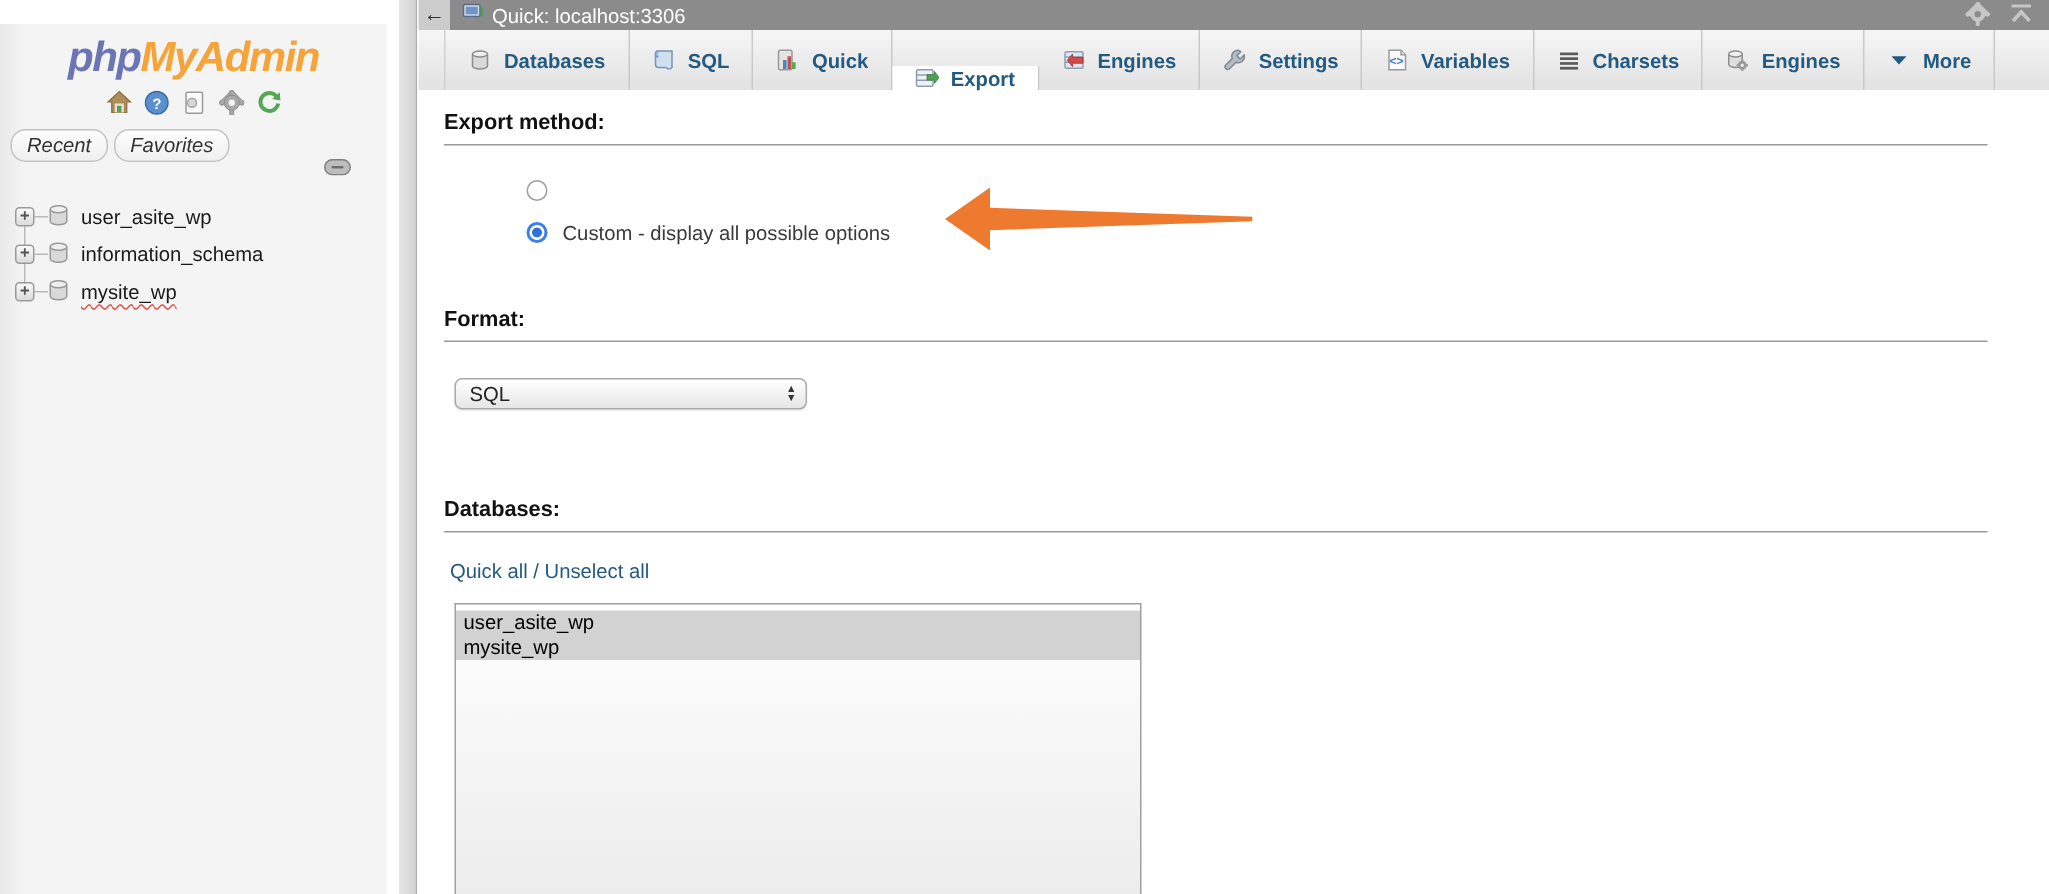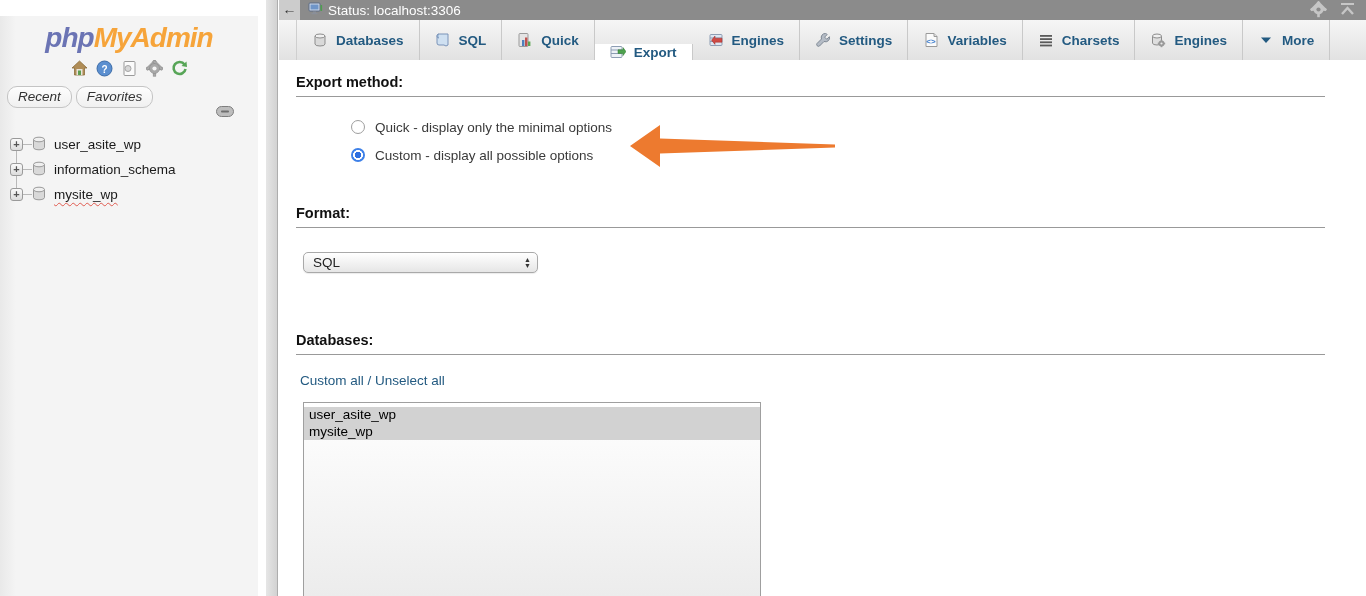--- a/index.html
+++ b/index.html
@@ -222,21 +222,21 @@
     <div class="server-bar">
       <span>
         <svg width="15" height="13" viewBox="0 0 15 13">
             <rect x="1" y="1" width="11" height="8" rx="1" fill="#cfd8e8" stroke="#5a6b85"></rect>
             <rect x="2.5" y="2.5" width="8" height="5" fill="#6f95c8"></rect>
             <rect x="5" y="9.5" width="3" height="1.5" fill="#8a8f99"></rect>
             <rect x="3.5" y="11" width="6" height="1.2" fill="#8a8f99"></rect>
             <rect x="12.5" y="3" width="1.6" height="6" fill="#4f9e4f"></rect>
           </svg>
       </span>
-      <span>Status: localhost:3306</span>
+      <span>Quick: localhost:3306</span>
       <span class="server-bar-right">
         <span class="sicon">
           <svg viewBox="0 0 17 17" width="17" height="17">
               <g fill="#c6c6c6">
                 <rect x="7.2" y="0.8" width="2.6" height="15.4"></rect>
                 <rect x="0.8" y="7.2" width="15.4" height="2.6"></rect>
                 <rect x="2.5" y="2.5" width="2.6" height="12" transform="rotate(45 8.5 8.5)"></rect>
                 <rect x="2.5" y="2.5" width="12" height="2.6" transform="rotate(45 8.5 8.5)"></rect>
                 <circle cx="8.5" cy="8.5" r="5"></circle>
               </g>
@@ -371,21 +371,20 @@
       <span>More</span>
     </div>
   </div>
 
   <div class="content">
     <h2 class="section">Export method:</h2>
 
     <div class="radios">
       <label class="radio-row">
         <span class="radio"></span>
-        <span class="radio-label">Quick - display only the minimal options</span>
       </label>
       <label class="radio-row">
         <span class="radio checked"></span>
         <span class="radio-label">Custom - display all possible options</span>
       </label>
     </div>
 
     <h2 class="section" style="margin-top:36px;">Format:</h2>
 
     <div class="fmt-gap"></div>
@@ -394,21 +393,21 @@
       <span class="sel-arrows">
           <span>▲</span>
           <span>▼</span>
         </span>
     </div>
 
     <div class="db-gap"></div>
     <h2 class="section">Databases:</h2>
 
     <div class="sel-links">
-      <a>Custom all</a><span> / </span><a>Unselect all</a>
+      <a>Quick all</a><span> / </span><a>Unselect all</a>
     </div>
 
     <div class="listbox">
       <div class="lb-opt sel">user_asite_wp</div>
       <div class="lb-opt sel">mysite_wp</div>
     </div>
   </div>
 
   <svg class="annot-arrow" viewBox="0 0 205 46">
     <polygon points="0,22 30,1 30,14.5 205,20.5 205,23.5 30,29.5 30,43" fill="#ed7a2f"></polygon>

